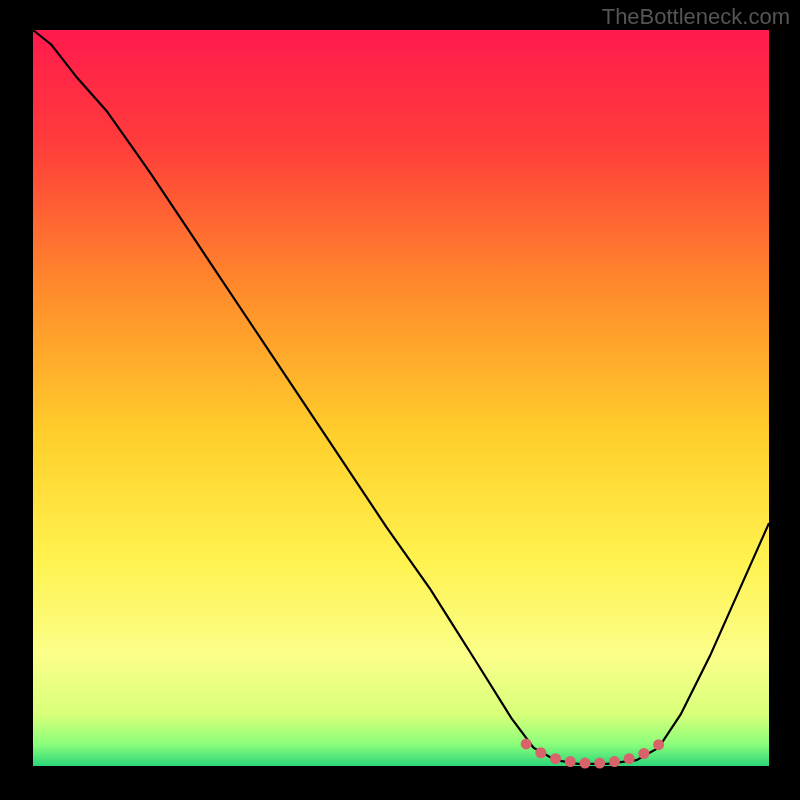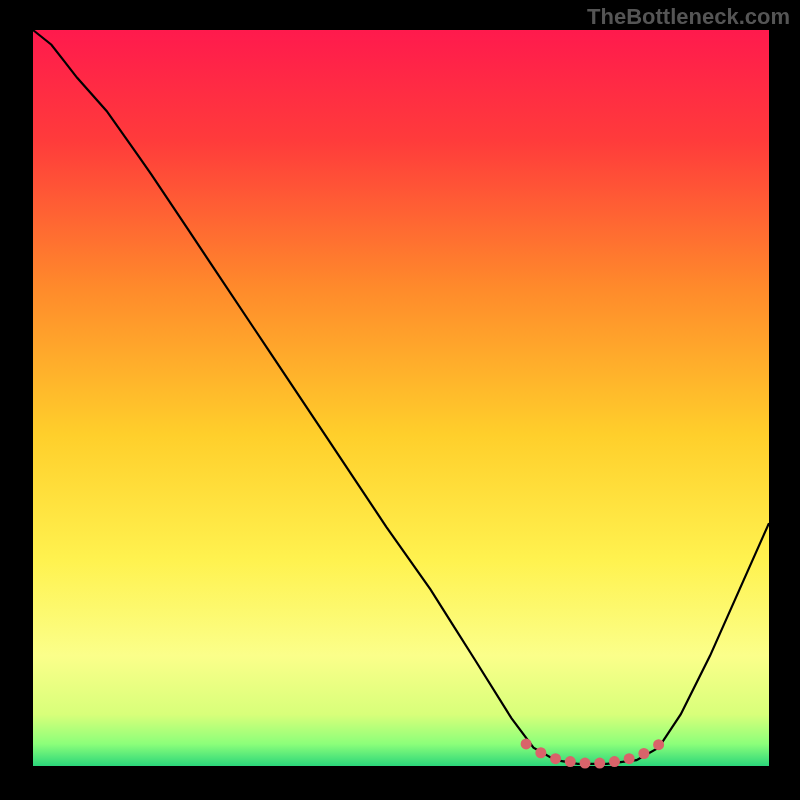--- a/index.html
+++ b/index.html
@@ -10,21 +10,21 @@
     position: relative;
     overflow: hidden;
     font-family: Arial, sans-serif;
   }
   .watermark {
     position: absolute;
     top: 4px;
     right: 10px;
     color: #555;
     font-size: 22px;
-    font-weight: 700;
+    font-weight: 400;
     z-index: 10;
   }
   svg.chart {
     position: absolute;
     top: 0;
     left: 0;
   }
 </style>
 </head>
 <body>

